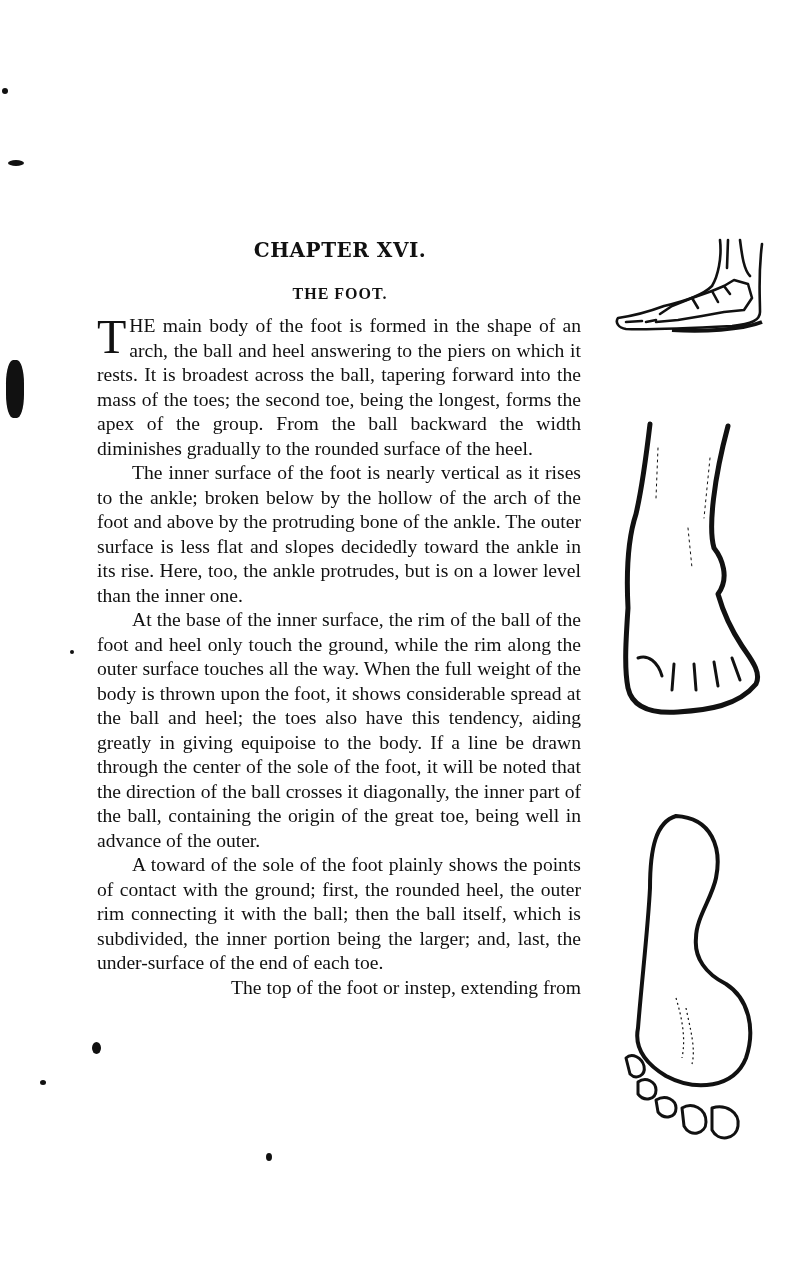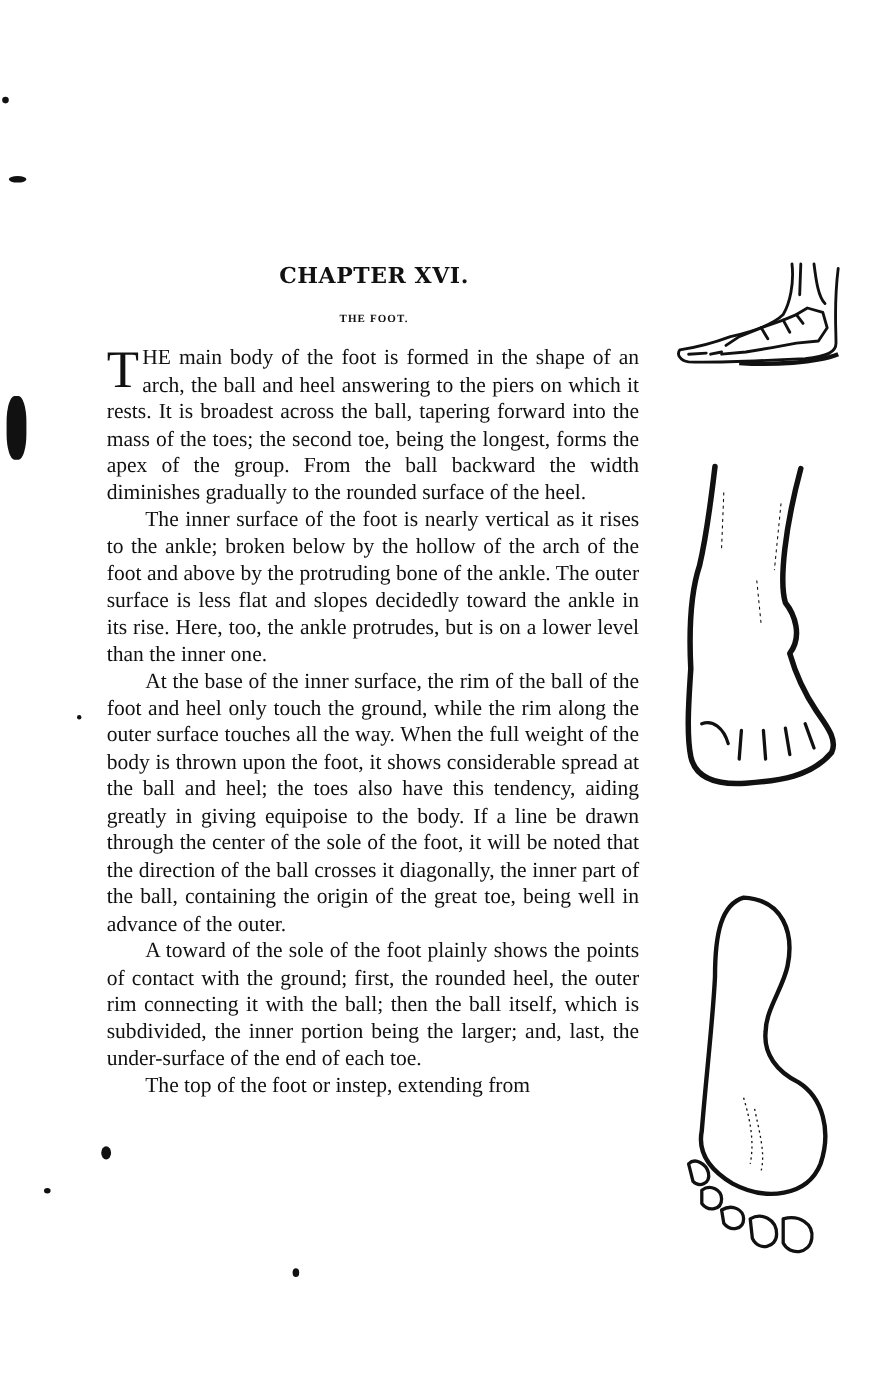--- a/index.html
+++ b/index.html
@@ -9,21 +9,21 @@
       color: #111;
     }
     .chapter-title {
       position: absolute; left: 0; width: 680px; top: 238px;
       text-align: center; font-size: 20px; letter-spacing: 0.5px;
       font-family: "DejaVu Serif", serif;
       font-weight: bold;
     }
     .section-title {
       position: absolute; left: 0; width: 680px; top: 285px;
-      text-align: center; font-size: 10px; font-weight: bold; letter-spacing: 1px;
+      text-align: center; font-size: 16px; font-weight: bold; letter-spacing: 1px;
       font-family: "Liberation Serif", serif;
     }
     .text-column {
       position: absolute; left: 97px; top: 314px; width: 484px;
       font-family: "Liberation Serif", serif;
       font-size: 19.6px; line-height: 24.5px;
       text-align: justify;
     }
     .para { margin: 0; text-indent: 35px; }
     .para.first { text-indent: 0; }
@@ -40,21 +40,21 @@
 <div>
 
   <div class="chapter-title">CHAPTER XVI.</div>
   <div class="section-title">THE FOOT.</div>
 
   <div class="text-column">
     <p class="para first"><span class="dropcap">T</span><span>HE main body of the foot is formed in the shape of an arch, the ball and heel answering to the piers on which it rests. It is broadest across the ball, tapering forward into the mass of the toes; the second toe, being the longest, forms the apex of the group. From the ball backward the width diminishes gradually to the rounded surface of the heel.</span></p>
     <p class="para">The inner surface of the foot is nearly vertical as it rises to the ankle; broken below by the hollow of the arch of the foot and above by the protruding bone of the ankle. The outer surface is less flat and slopes decidedly toward the ankle in its rise. Here, too, the ankle protrudes, but is on a lower level than the inner one.</p>
     <p class="para">At the base of the inner surface, the rim of the ball of the foot and heel only touch the ground, while the rim along the outer surface touches all the way. When the full weight of the body is thrown upon the foot, it shows considerable spread at the ball and heel; the toes also have this tendency, aiding greatly in giving equipoise to the body. If a line be drawn through the center of the sole of the foot, it will be noted that the direction of the ball crosses it diagonally, the inner part of the ball, containing the origin of the great toe, being well in advance of the outer.</p>
     <p class="para">A toward of the sole of the foot plainly shows the points of contact with the ground; first, the rounded heel, the outer rim connecting it with the ball; then the ball itself, which is subdivided, the inner portion being the larger; and, last, the under-surface of the end of each toe.</p>
-    <p class="para" style="text-align:left">The top of the foot or instep, extending from</p>
+    <p class="para" style="text-align:right">The top of the foot or instep, extending from</p>
   </div>
 
   <svg class="fig" style="left:612px;top:236px" width="156" height="100" viewBox="0 0 156 100">
     <g fill="none" stroke="#111" stroke-width="2.6" stroke-linecap="round" stroke-linejoin="round">
       <path d="M108 4 C110 22 106 40 100 50 C90 60 70 66 52 70 C36 76 20 80 6 82 C3 86 6 92 14 93 C40 94 80 92 120 90 C140 88 148 84 148 76 C148 60 146 40 150 8"></path>
       <path d="M116 4 L115 32 M128 4 C130 20 132 34 138 40"></path>
       <path d="M48 78 L60 70 L80 62 L100 55 L112 50 L122 44 L136 48 L140 62 L132 74 L112 76 L90 80 L66 84 L44 86"></path>
       <path d="M100 55 L106 66 M80 62 L86 72 M112 50 L118 58"></path>
       <path d="M14 86 L30 85 M34 86 L44 84"></path>
     </g>

